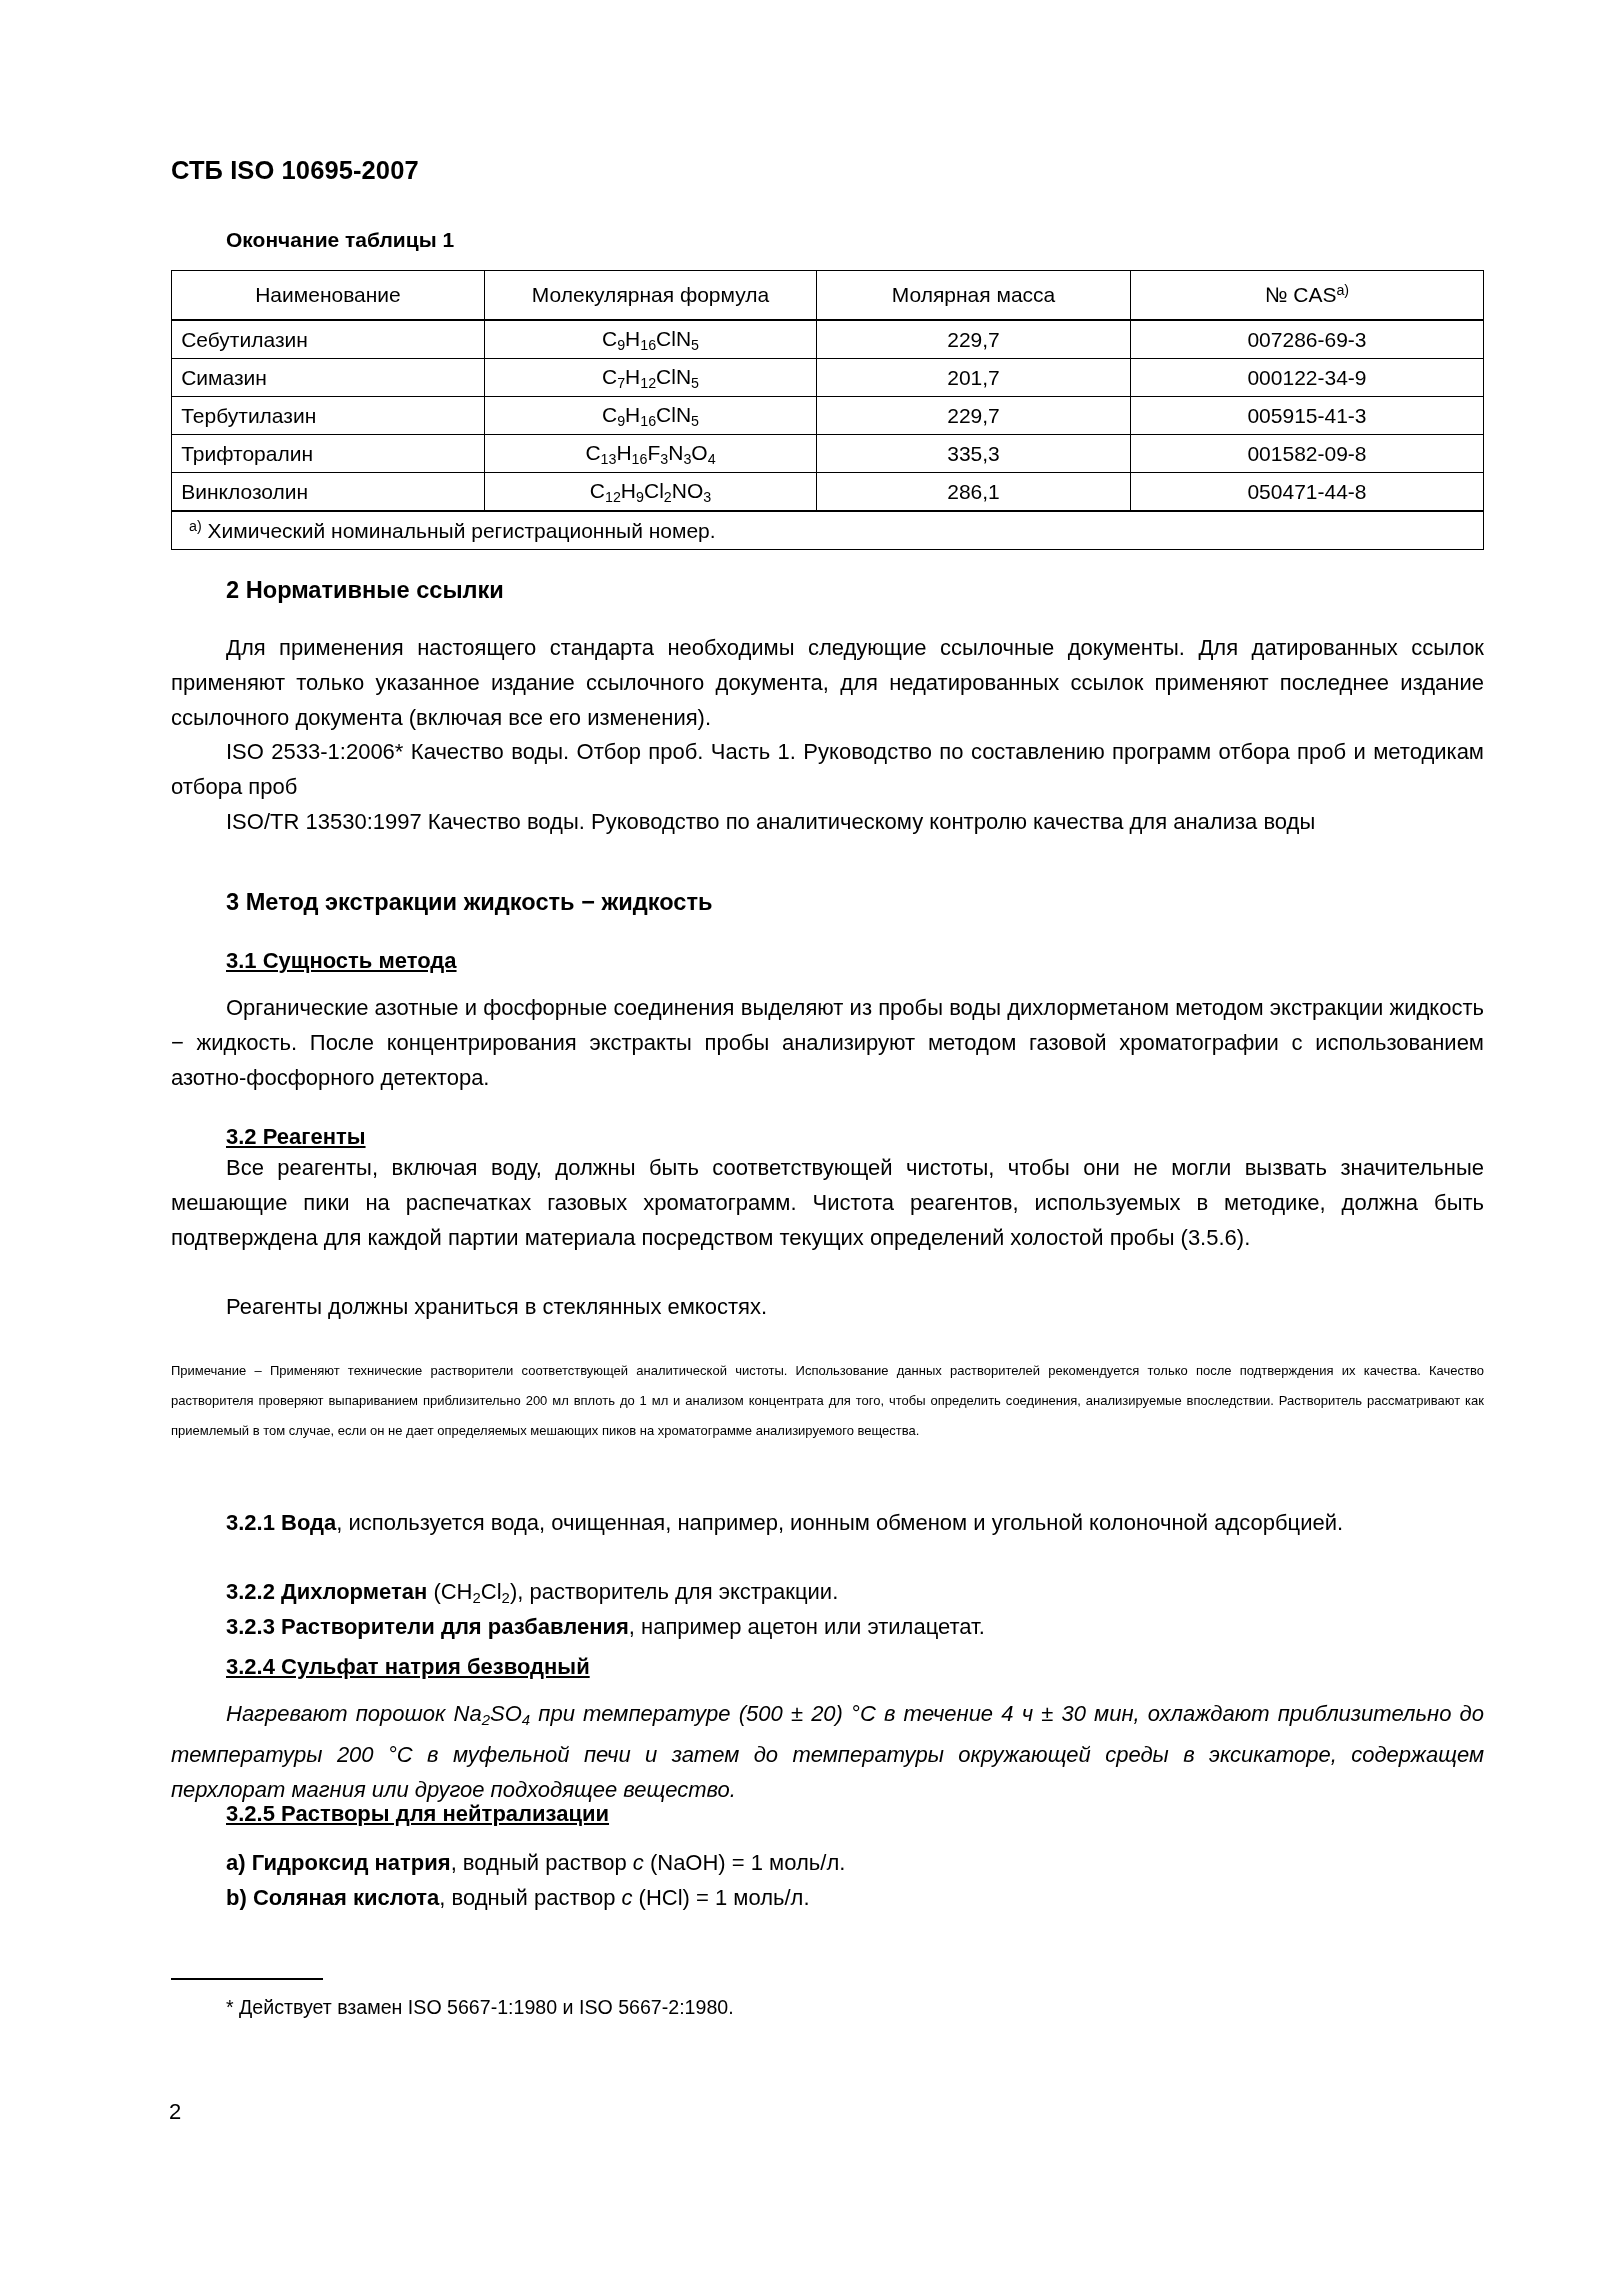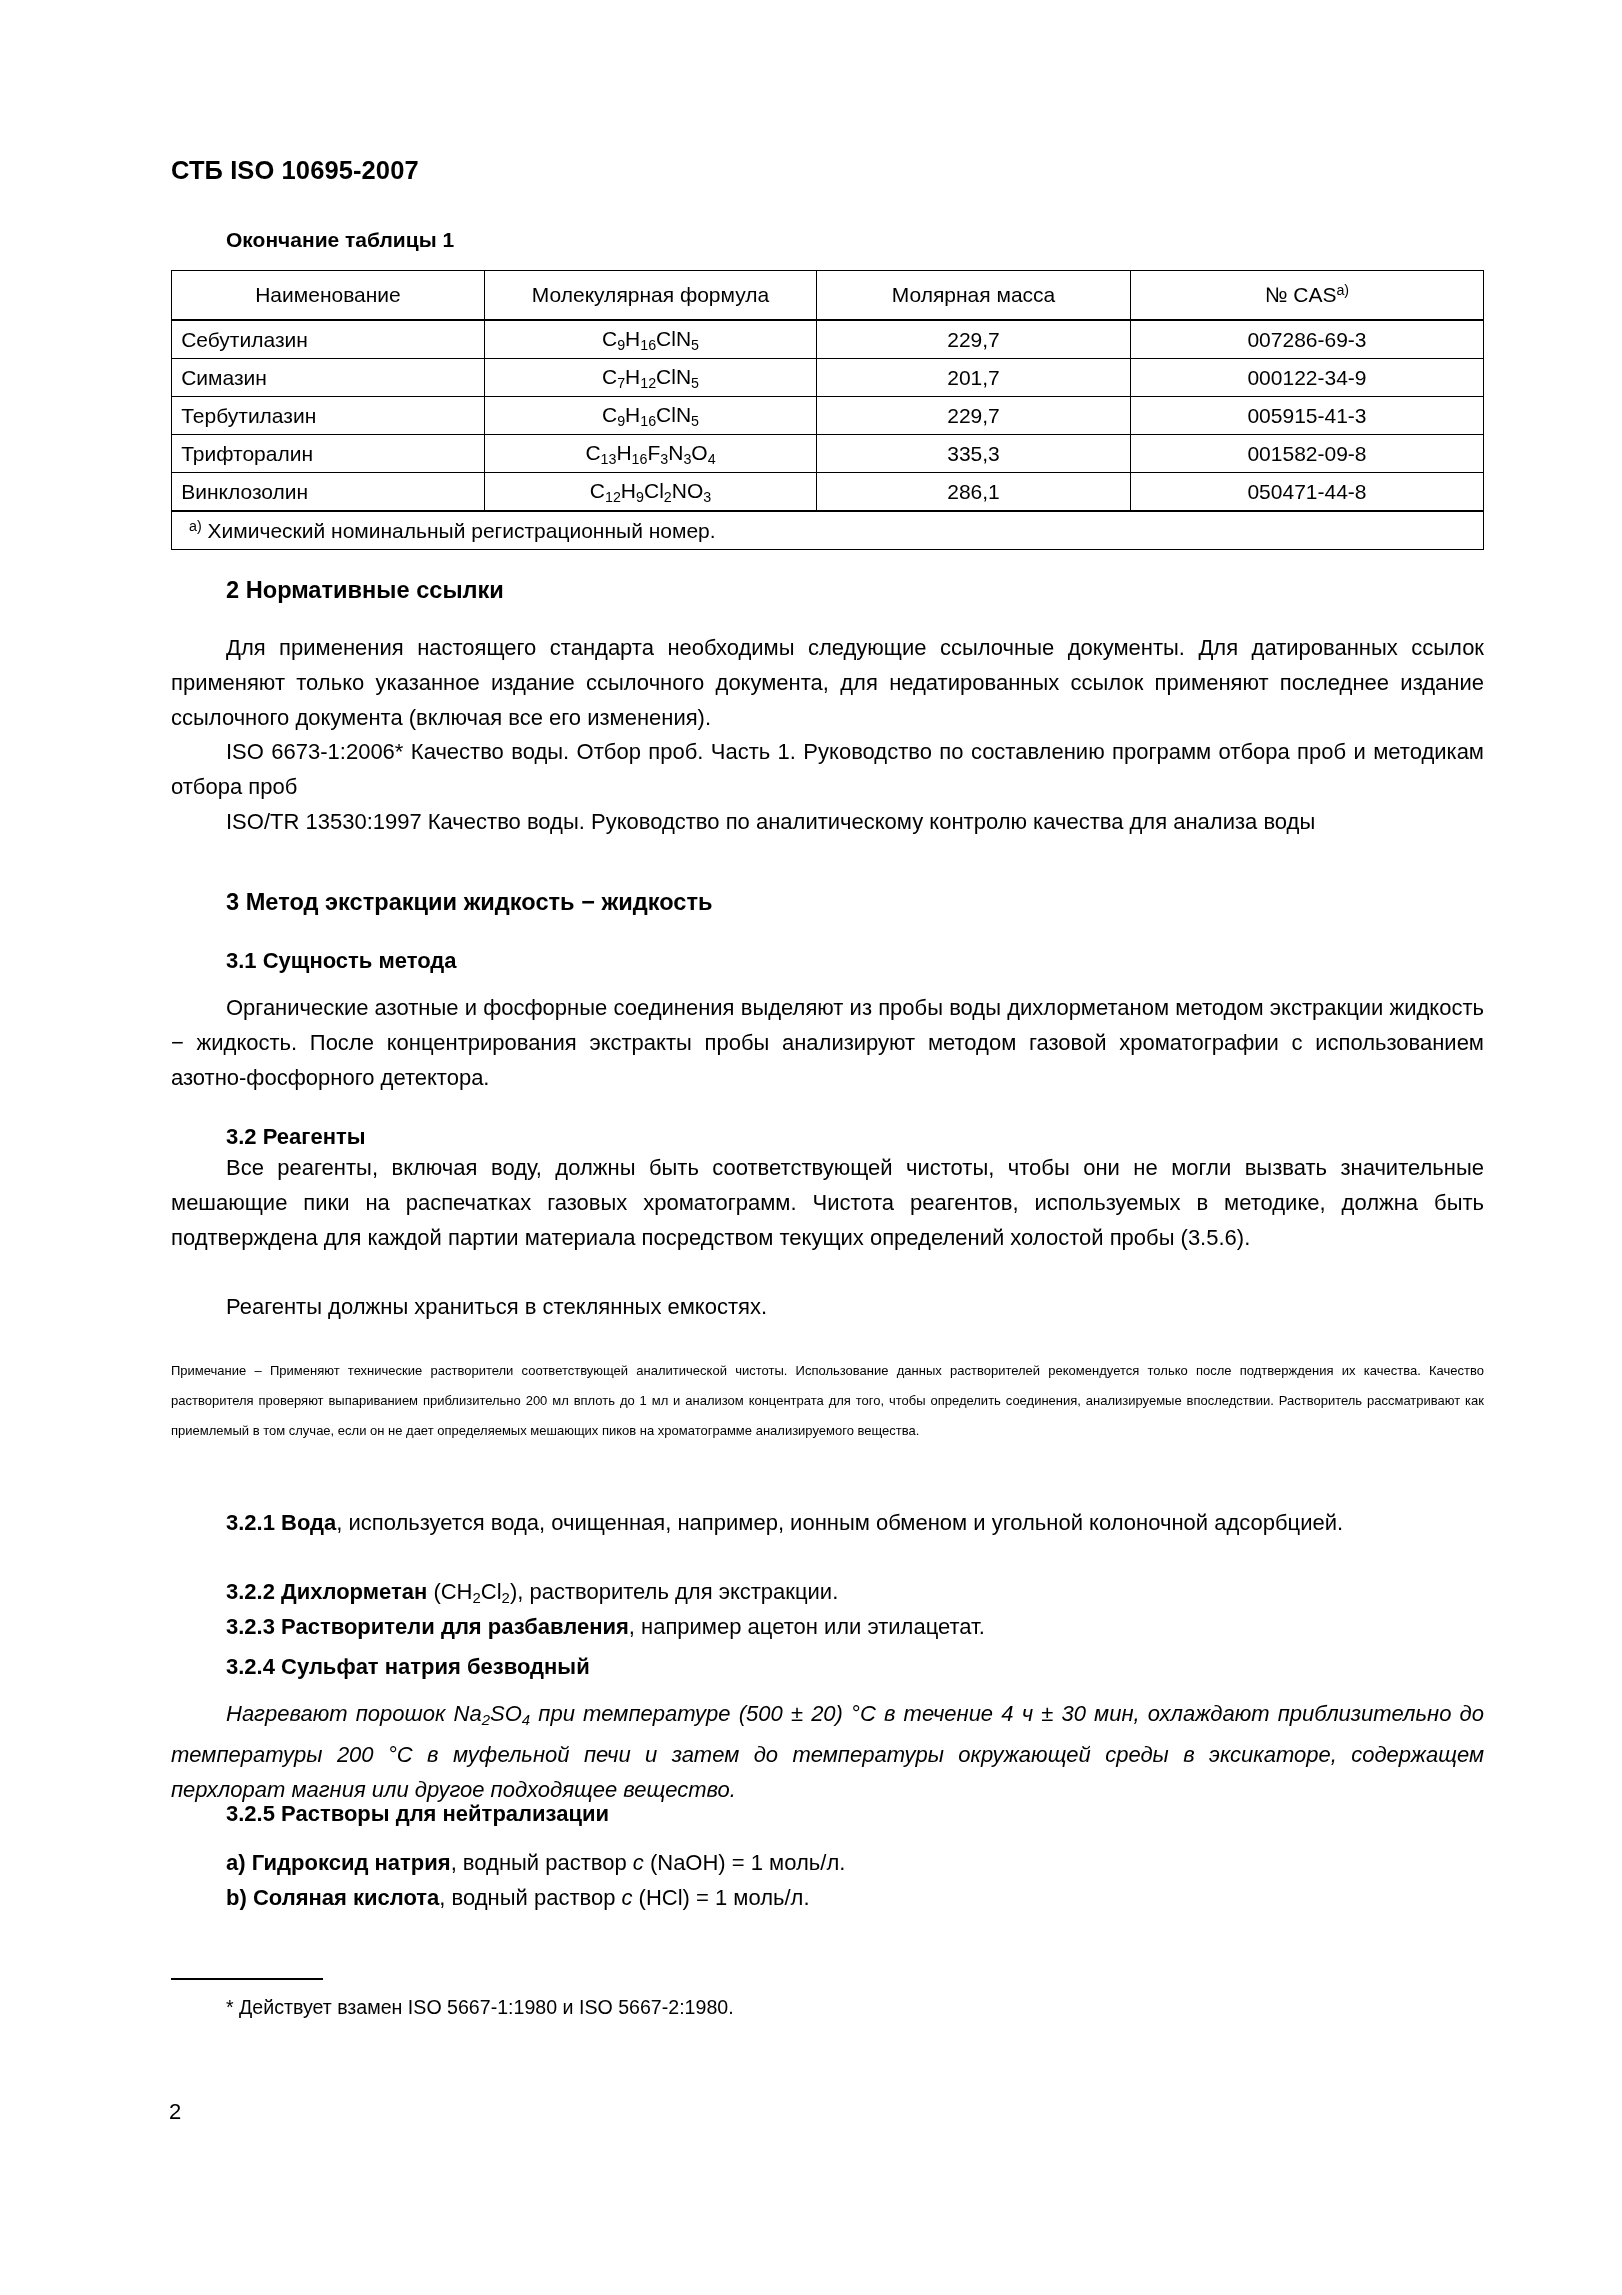--- a/index.html
+++ b/index.html
@@ -102,20 +102,21 @@
     position: absolute;
     left: 226px;
     font-size: 23.6px;
     font-weight: bold;
   }
   .h3 {
     position: absolute;
     left: 226px;
     font-size: 22px;
     font-weight: bold;
+    text-decoration: underline;
   }
   .indent { text-indent: 55px; }
   .note {
     position: absolute;
     left: 171px;
     width: 1313px;
     font-size: 13px;
     line-height: 30px;
     text-align: justify;
     margin-top: 24px;
@@ -210,21 +211,21 @@
           <td class="tfoot" colspan="4"><sup>a)</sup> <span>Химический номинальный регистрационный номер.</span></td>
         </tr>
       </tbody>
     </table>
   </div>
 
   <div class="h2" style="top:577px;">2 Нормативные ссылки</div>
 
   <div class="blk indent" style="top:630px;">Для применения настоящего стандарта необходимы следующие ссылочные документы. Для датированных ссылок применяют только указанное издание ссылочного документа, для недатированных ссылок применяют последнее издание ссылочного документа (включая все его изменения).</div>
 
-  <div class="blk indent" style="top:734px;">ISO 6673-1:2006* Качество воды. Отбор проб. Часть 1. Руководство по составлению программ отбора проб и методикам отбора проб</div>
+  <div class="blk indent" style="top:734px;">ISO 2533-1:2006* Качество воды. Отбор проб. Часть 1. Руководство по составлению программ отбора проб и методикам отбора проб</div>
 
   <div class="blk indent" style="top:804px;">ISO/TR 13530:1997 Качество воды. Руководство по аналитическому контролю качества для анализа воды</div>
 
   <div class="h2" style="top:889px;">3 Метод экстракции жидкость − жидкость</div>
 
   <div class="h3" style="top:948px;">3.1 Сущность метода</div>
 
   <div class="blk indent" style="top:990px;">Органические азотные и фосфорные соединения выделяют из пробы воды дихлорметаном методом экстракции жидкость − жидкость. После концентрирования экстракты пробы анализируют методом газовой хроматографии с использованием азотно-фосфорного детектора.</div>
 
   <div class="h3" style="top:1108px;margin-top:16px;">3.2 Реагенты</div>

